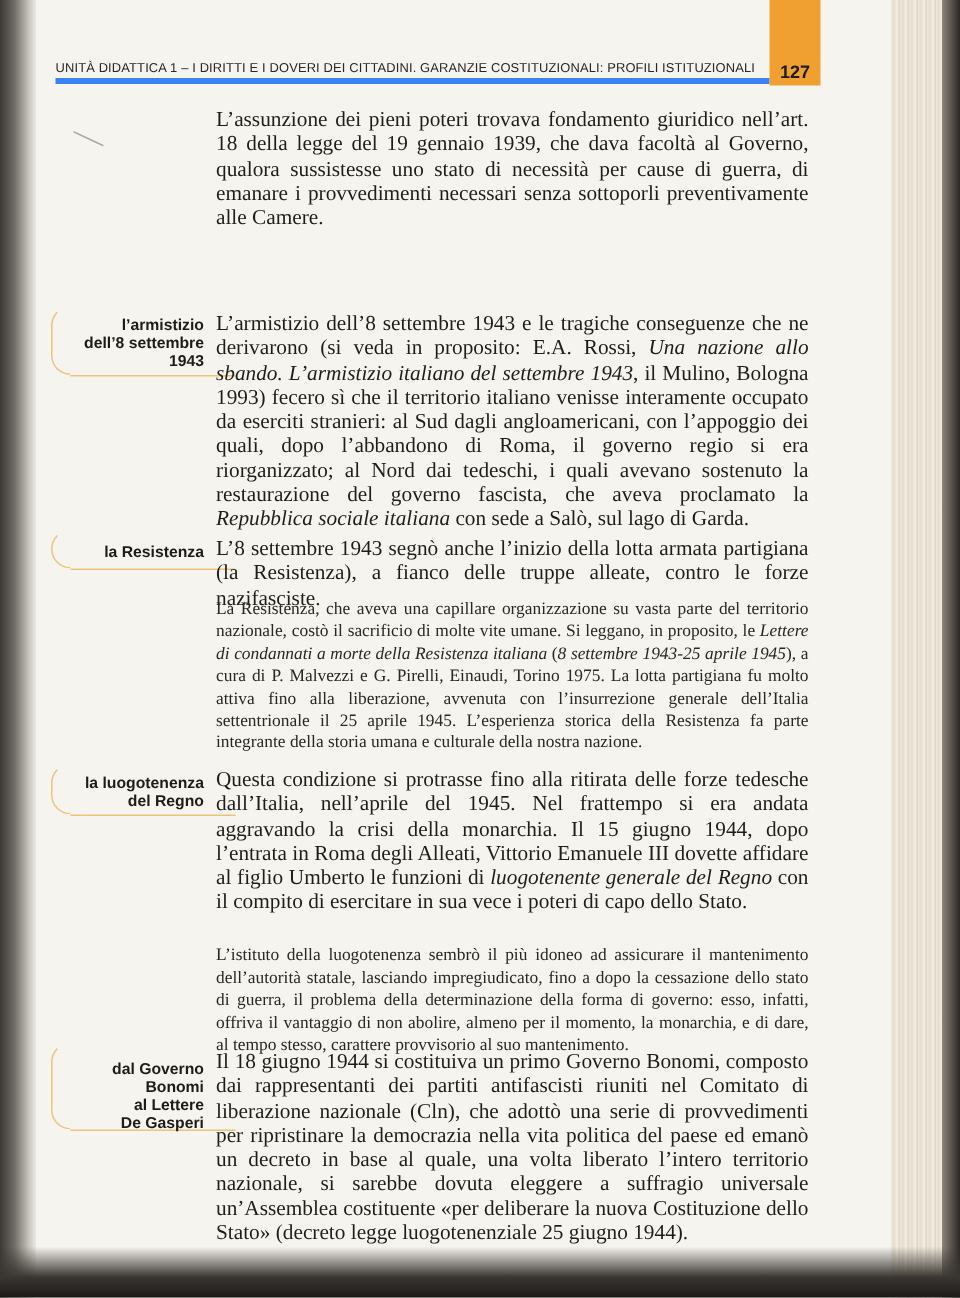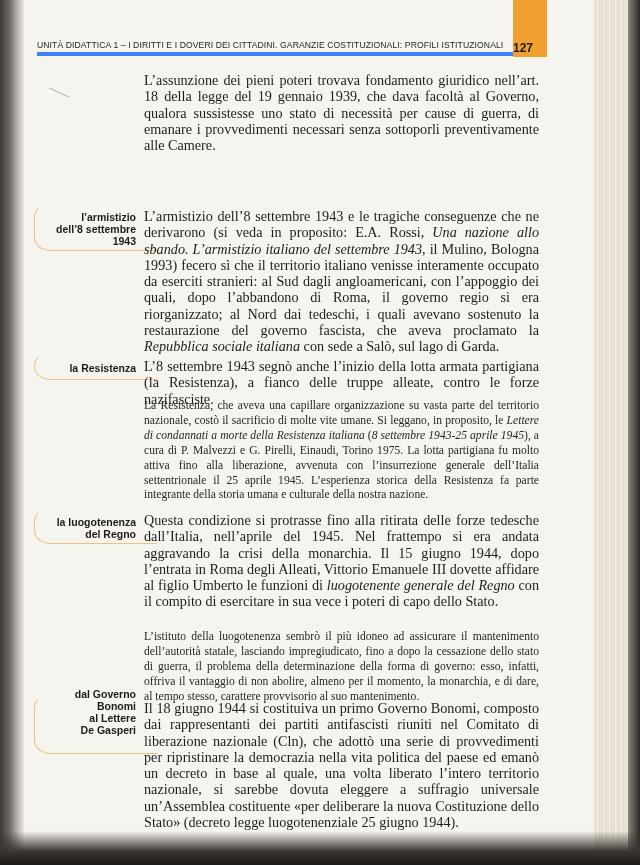--- a/index.html
+++ b/index.html
@@ -27,21 +27,21 @@
     position: absolute; left: 513px; top: 0; width: 34px; height: 40px; background: #f0a030;
   }
   .running-head {
     position: absolute; left: 37px; top: 40px; width: 476px;
     font-family: "Liberation Sans", sans-serif; font-size: 8.6px; letter-spacing: 0.1px;
     color: #2a2622; white-space: nowrap; border-bottom: 4px solid #3b82f6; padding-bottom: 2px;
   }
   .page-number {
     position: absolute; left: 513px; top: 40px; width: 34px; height: 17px;
     background: #f0a030; color: #1f1b16; font-family: "Liberation Sans", sans-serif;
-    font-weight: bold; font-size: 12px; text-align: left; line-height: 17px;
+    font-weight: bold; font-size: 12px; text-align: center; line-height: 17px;
   }
   .col {
     position: absolute; left: 144px; width: 395px;
     font-size: 14.2px; line-height: 16.3px; text-align: justify;
   }
   .col p { margin: 0; }
   .small {
     position: absolute; left: 144px; width: 395px;
     font-size: 11.6px; line-height: 14.9px; text-align: justify; color: #2a2723;
   }
@@ -106,21 +106,21 @@
   <div>del Regno</div>
 </div>
 <div class="col" style="top:512px;">
   <p><span>Questa condizione si protrasse fino alla ritirata delle forze tedesche dall’Italia, nell’aprile del 1945. Nel frattempo si era andata aggravando la crisi della monarchia. Il 15 giugno 1944, dopo l’entrata in Roma degli Alleati, Vittorio Emanuele III dovette affidare al figlio Umberto le funzioni di </span><i>luogotenente generale del Regno</i><span> con il compito di esercitare in sua vece i poteri di capo dello Stato.</span></p>
 </div>
 <div class="small" style="top:610px;margin-top:20px;">
   <p>L’istituto della luogotenenza sembrò il più idoneo ad assicurare il mantenimento dell’autorità statale, lasciando impregiudicato, fino a dopo la cessazione dello stato di guerra, il problema della determinazione della forma di governo: esso, infatti, offriva il vantaggio di non abolire, almeno per il momento, la monarchia, e di dare, al tempo stesso, carattere provvisorio al suo mantenimento.</p>
 </div>
 
 <div class="bracket" style="top:695px; width:12px; height:56px;"></div>
-<div class="note" style="top:688px;">
+<div class="note" style="top:707px;">
   <div>dal Governo</div>
   <div>Bonomi</div>
   <div>al Lettere</div>
   <div>De Gasperi</div>
 </div>
 <div class="col" style="top:700px;">
   <p>Il 18 giugno 1944 si costituiva un primo Governo Bonomi, composto dai rappresentanti dei partiti antifascisti riuniti nel Comitato di liberazione nazionale (Cln), che adottò una serie di provvedimenti per ripristinare la democrazia nella vita politica del paese ed emanò un decreto in base al quale, una volta liberato l’intero territorio nazionale, si sarebbe dovuta eleggere a suffragio universale un’Assemblea costituente «per deliberare la nuova Costituzione dello Stato» (decreto legge luogotenenziale 25 giugno 1944).</p>
 </div>
 
 <div class="bottom-shadow"></div>

